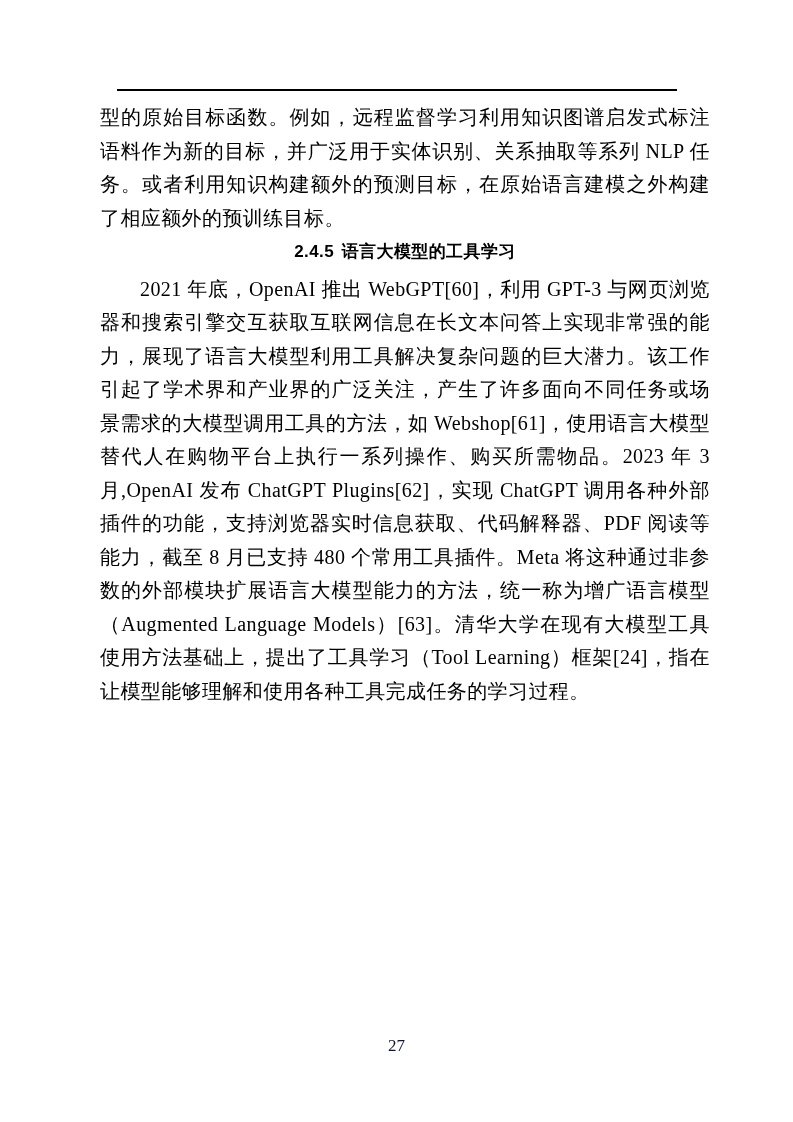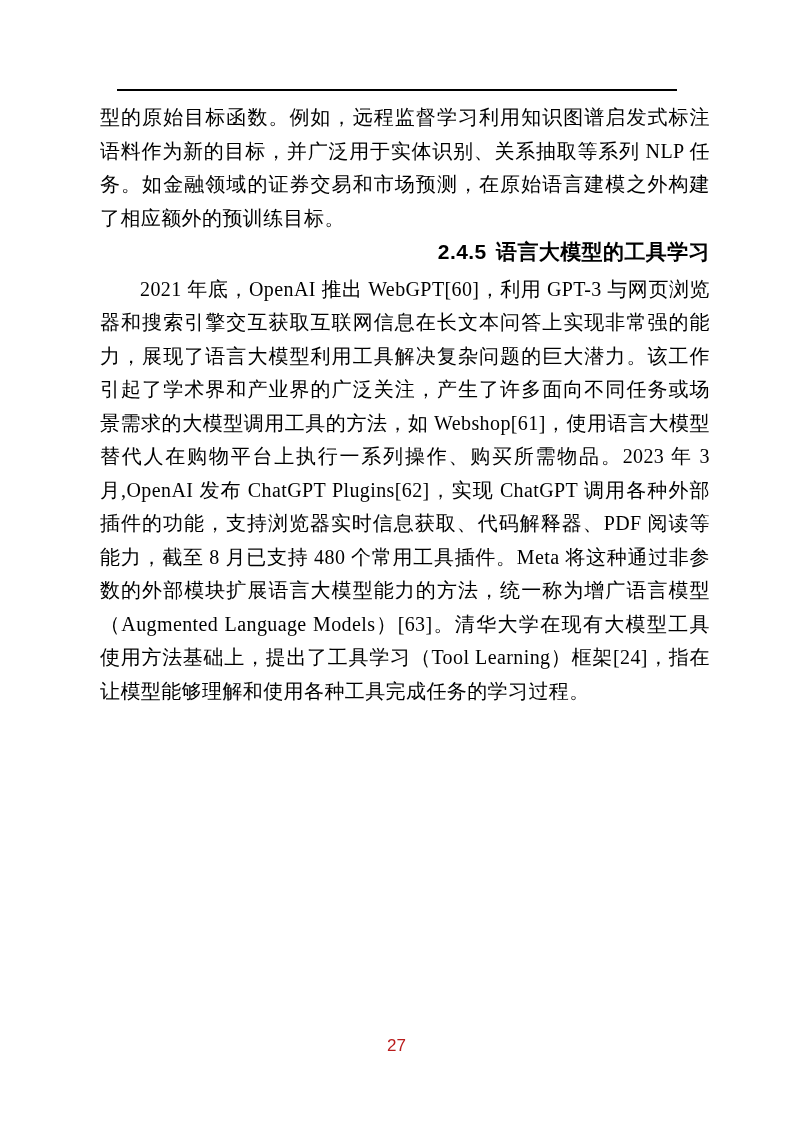--- a/index.html
+++ b/index.html
@@ -34,53 +34,53 @@
     text-align: justify;
     letter-spacing: 0.4px;
   }
 
   .para { text-indent: 2em; }
   .para.no-indent { text-indent: 0; }
   .para.spaced { margin-top: 4px; }
   .lead { font-weight: bold; }
 
   .section-heading {
-    font-size: 21px;
+    font-size: 17px;
     font-weight: bold;
     line-height: 33.5px;
-    text-align: right;
+    text-align: center;
     font-family: "Liberation Sans", "DejaVu Sans", sans-serif;
     letter-spacing: 0.4px;
   }
   .section-number { margin-right: 0.45em; }
 
   .page-footer {
     position: absolute;
     left: 0;
     right: 0;
     top: 1036px;
     text-align: center;
   }
   .page-number {
     font-size: 17px;
-    font-family: Liberation Sans, sans-serif;
-    color: #b91c1c;
+    font-family: Liberation Serif, serif;
+    color: #0f172a;
     margin-top: 32px;
   }
 </style>
 </head>
 <body>
 
 <div class="page">
 
   <div class="header-rule"></div>
 
   <main class="content">
 
-    <p class="para no-indent">型的原始目标函数。例如，远程监督学习利用知识图谱启发式标注语料作为新的目标，并广泛用于实体识别、关系抽取等系列 NLP 任务。如金融领域的证券交易和市场预测，在原始语言建模之外构建了相应额外的预训练目标。</p>
+    <p class="para no-indent">型的原始目标函数。例如，远程监督学习利用知识图谱启发式标注语料作为新的目标，并广泛用于实体识别、关系抽取等系列 NLP 任务。或者利用知识构建额外的预测目标，在原始语言建模之外构建了相应额外的预训练目标。</p>
 
 
     <h2 class="section-heading"><span class="section-number">2.4.5</span><span class="section-title">语言大模型的工具学习</span></h2>
 
 
     <p class="para spaced">2021 年底，OpenAI 推出 WebGPT[60]，利用 GPT-3 与网页浏览器和搜索引擎交互获取互联网信息在长文本问答上实现非常强的能力，展现了语言大模型利用工具解决复杂问题的巨大潜力。该工作引起了学术界和产业界的广泛关注，产生了许多面向不同任务或场景需求的大模型调用工具的方法，如 Webshop[61]，使用语言大模型替代人在购物平台上执行一系列操作、购买所需物品。2023 年 3 月,OpenAI 发布 ChatGPT Plugins[62]，实现 ChatGPT 调用各种外部插件的功能，支持浏览器实时信息获取、代码解释器、PDF 阅读等能力，截至 8 月已支持 480 个常用工具插件。Meta 将这种通过非参数的外部模块扩展语言大模型能力的方法，统一称为增广语言模型（Augmented Language Models）[63]。清华大学在现有大模型工具使用方法基础上，提出了工具学习（Tool Learning）框架[24]，指在让模型能够理解和使用各种工具完成任务的学习过程。</p>
 
   </main>
 
   <footer class="page-footer">

